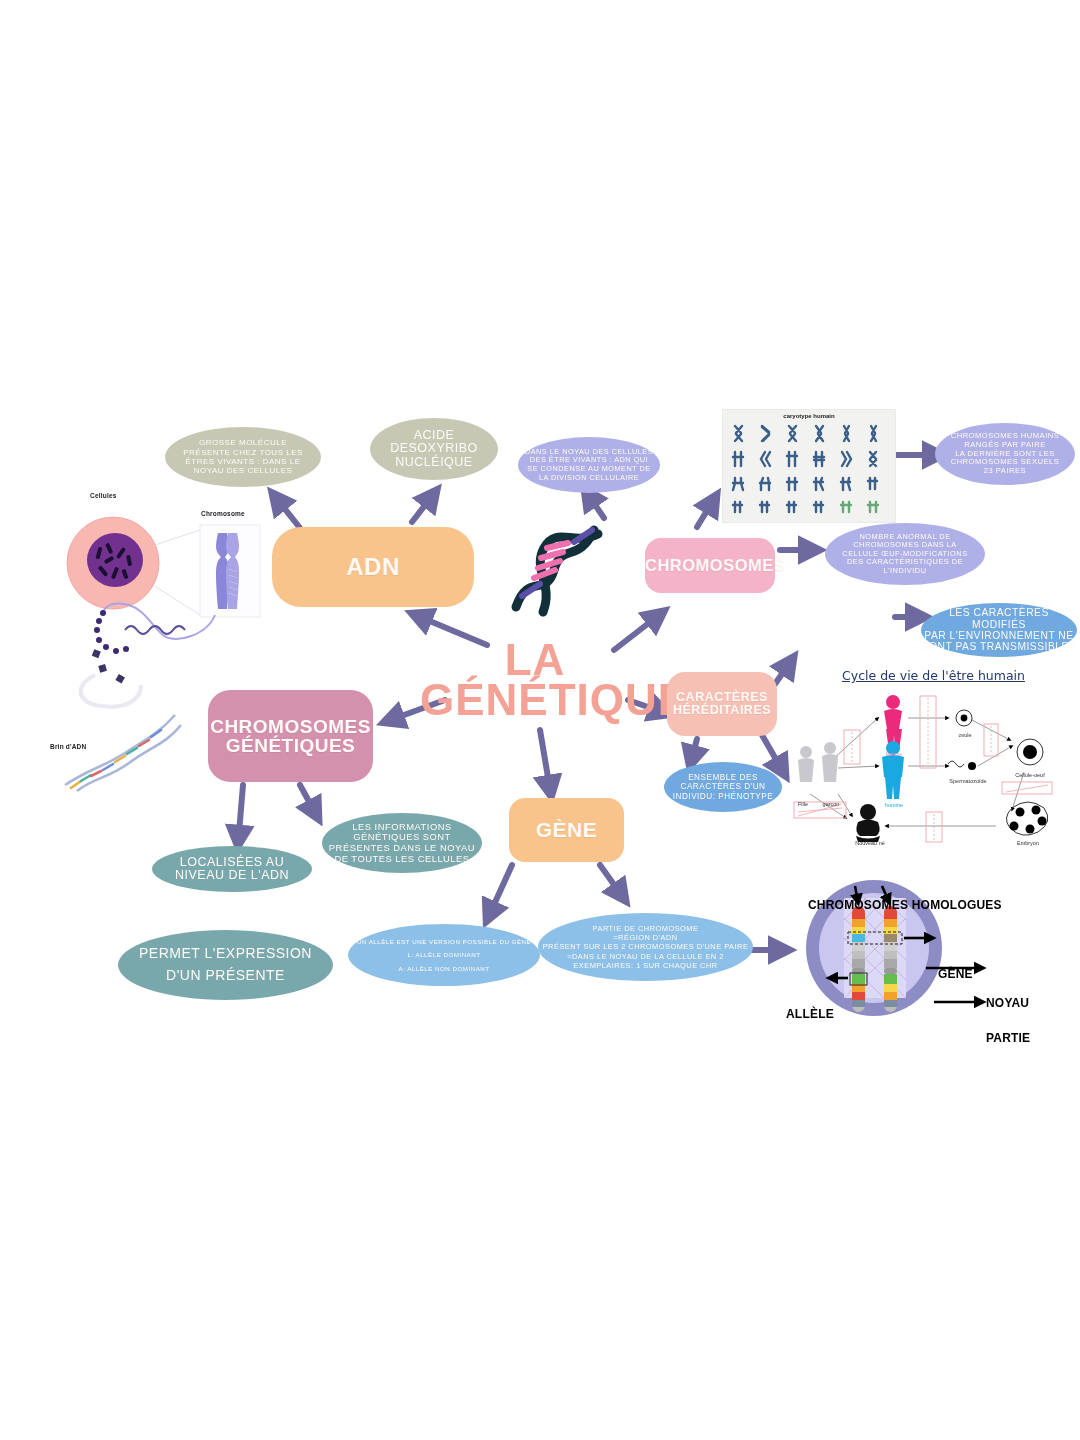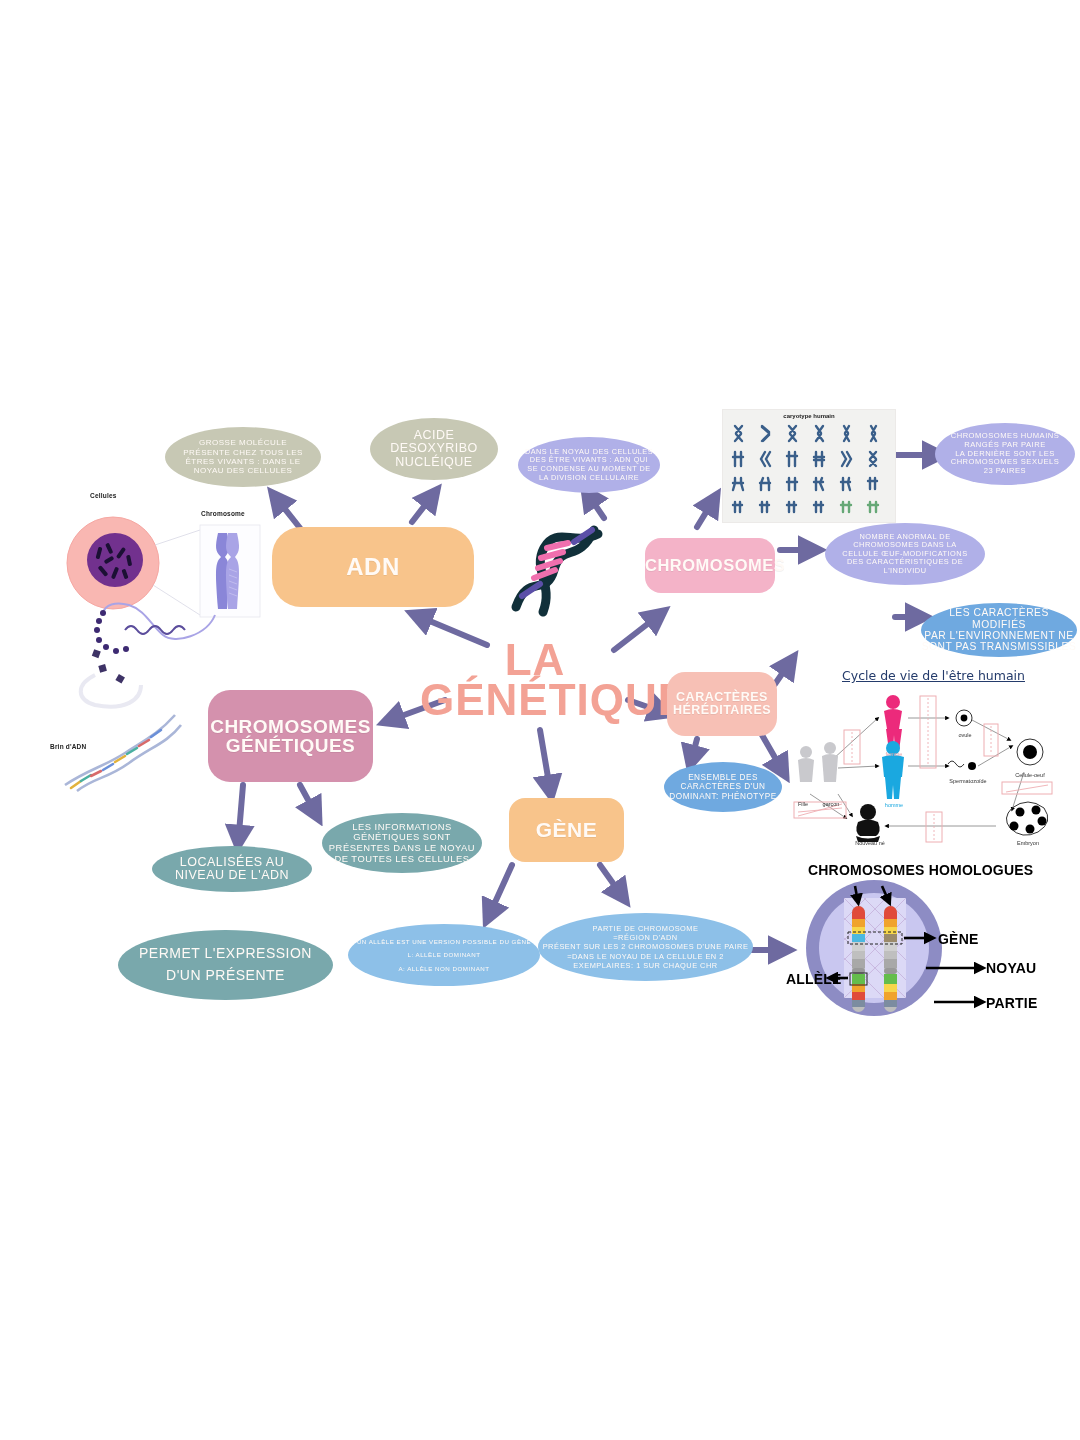--- a/index.html
+++ b/index.html
@@ -39,21 +39,21 @@
     position:absolute;
     color:#f3a295;
     font-weight:700;
     text-align:center;
     line-height:.92;
     letter-spacing:1px;
   }
 
   
   .cap{position:absolute;font-size:6.5px;font-weight:700;color:#222;letter-spacing:.2px;}
-  .cap.lg{font-size:14px;}
+  .cap.lg{font-size:12px;margin-top:36px;}
   .cap.black{color:#000;font-weight:700;}
 
   .illo{position:absolute;}
   .karyo-title{position:absolute;font-size:6px;font-weight:700;color:#222;text-align:center;width:100%;}
 
   .lifecycle-title{
     position:absolute;font-size:12.5px;color:#243b6b;
     text-decoration:underline;font-family:"DejaVu Sans", sans-serif;
   }
   .lc-lab{position:absolute;font-size:5.5px;color:#333;text-align:center;}
@@ -204,21 +204,21 @@
 
   <div class="node ell blue" style="left:921px;top:603px;width:156px;height:54px;font-size:10.3px;line-height:1.1;white-space:pre-line;">
     <span class="txt">LES CARACTÈRES MODIFIÉS
 PAR L'ENVIRONNEMENT NE
 SONT PAS TRANSMISSIBLES</span>
   </div>
 
   <div class="node ell blue" style="left:664px;top:762px;width:118px;height:50px;font-size:8.2px;line-height:1.15;white-space:pre-line;">
     <span class="txt">ENSEMBLE DES
 CARACTÈRES D'UN
-DOMINANT: PHÉNOTYPE</span>
+INDIVIDU: PHÉNOTYPE</span>
   </div>
 
   <div class="node ell teal" style="left:152px;top:846px;width:160px;height:46px;font-size:12.5px;line-height:1.08;white-space:pre-line;">
     <span class="txt">LOCALISÉES AU
 NIVEAU DE L'ADN</span>
   </div>
 
   <div class="node ell teal" style="left:322px;top:813px;width:160px;height:60px;font-size:9.4px;line-height:1.14;white-space:pre-line;">
     <span class="txt">LES INFORMATIONS
 GÉNÉTIQUES SONT

